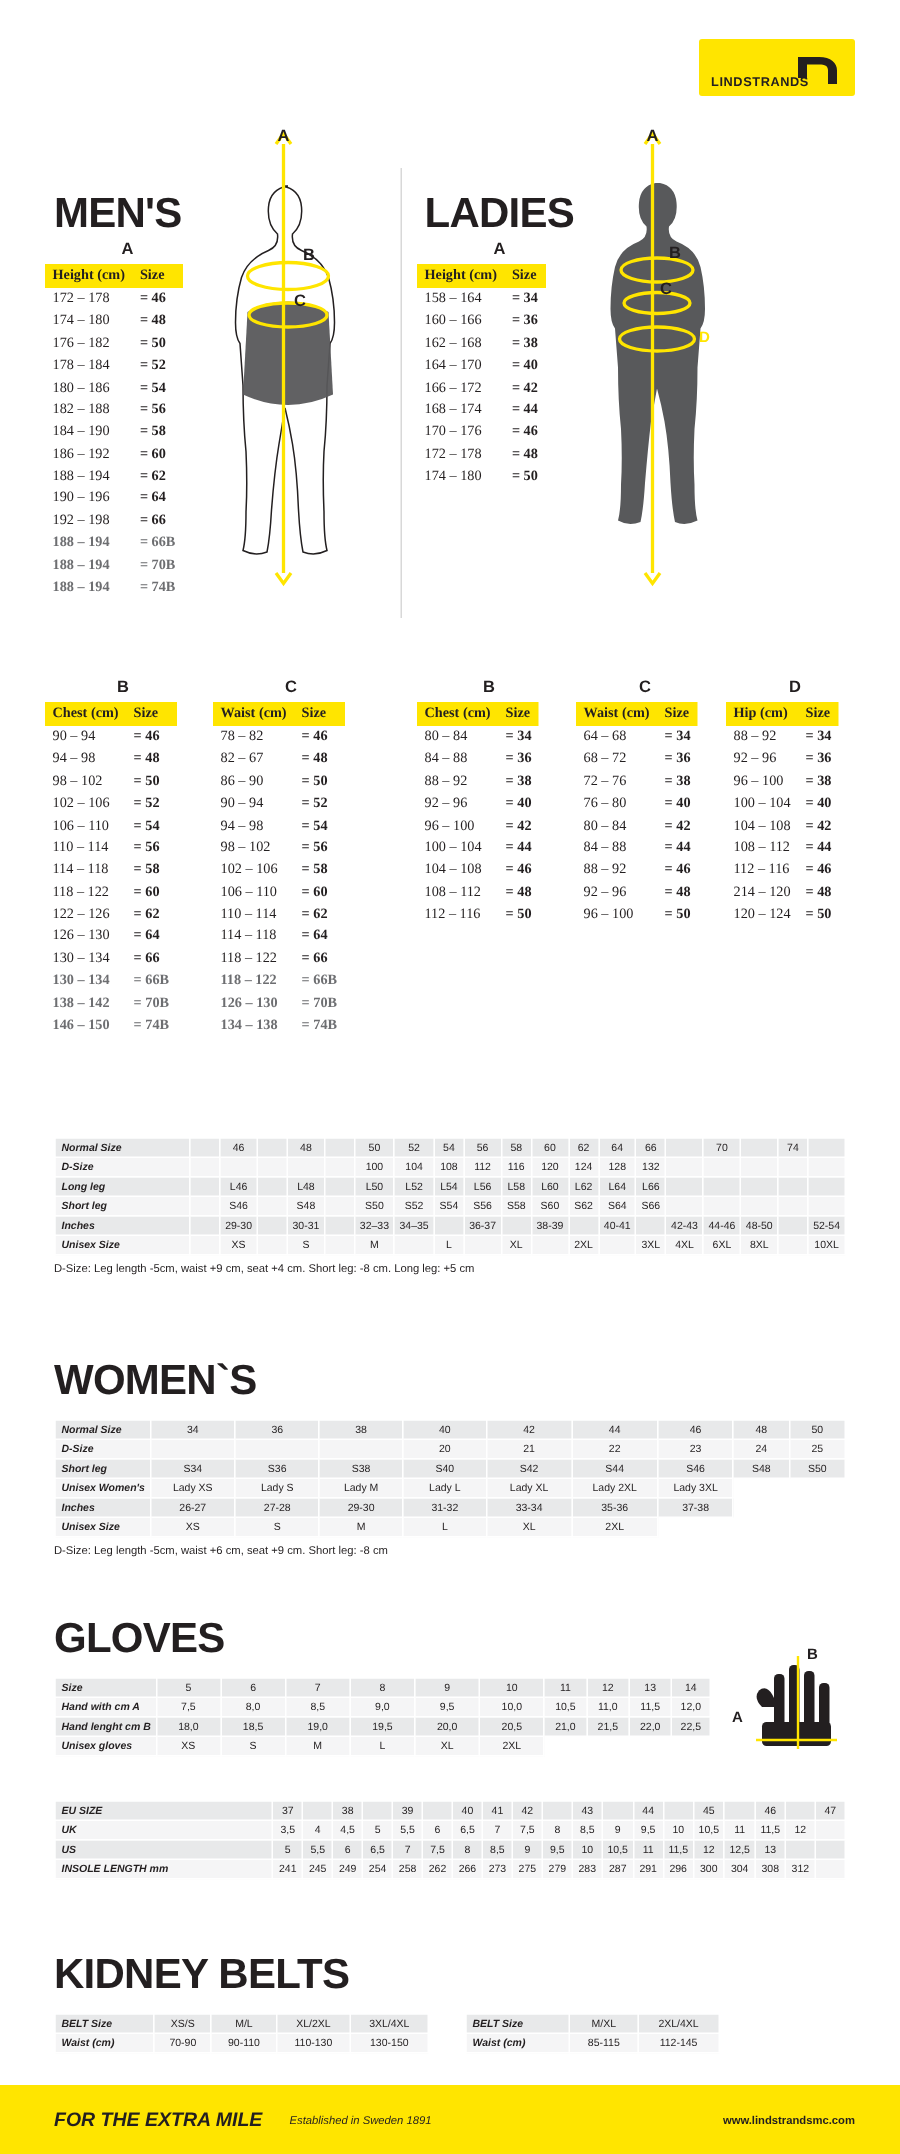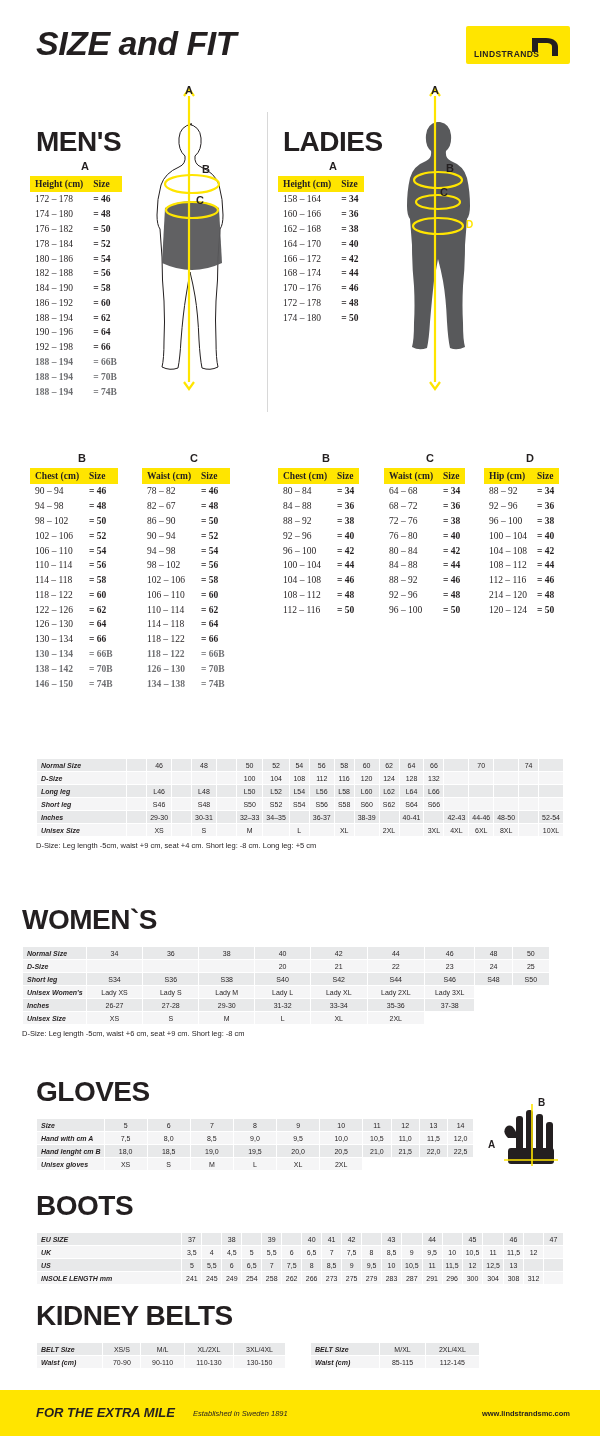--- a/index.html
+++ b/index.html
@@ -48,25 +48,20 @@
   .footer .f2 { position:absolute; left:193px; top:19px; font-size:7.5px; font-style:italic; }
   .footer .f3 { position:absolute; right:30px; top:19px; font-size:7.5px; font-weight:bold; color:#231f20; }
   svg { display:block; }
 </style>
 </head>
 <body>
 
 <div class="page">
 
   <div class="header">
-    <div class="title">
-      <span>SIZE</span>
-      <span class="light">and</span>
-      <span>FIT</span>
-    </div>
     <div class="logo">
       <svg class="swoosh" viewBox="0 0 34 30">
         <path d="M2 22 L2 8 L16 8 C24 8 28 12 28 17 L28 26 L22 26 L22 17 C22 14 20 13 16 13 L8 13 L8 22 Z" fill="#231f20"></path>
       </svg>
       <div class="brand">LINDSTRANDS</div>
     </div>
   </div>
 
   <div class="divider-v"></div>
 
@@ -650,21 +645,21 @@
             <td style="width: 3.78947%;">6XL</td>
             <td style="width: 3.78947%;">8XL</td>
             <td style="width: 3.78947%;"></td>
             <td style="width: 3.78947%;">10XL</td>
           </tr>
         </tbody>
       </table>
     <div class="note">D-Size: Leg length -5cm, waist +9 cm, seat +4 cm. Short leg: -8 cm. Long leg: +5 cm</div>
   </div>
 
-  <div style="position:absolute;left:22px;top:904px;width:528px;">
+  <div style="position:absolute;left:36px;top:904px;width:528px;">
     <div class="sec-title">WOMEN`S</div>
     <table class="gtbl" style="margin-top:10px;">
         <tbody id="womens-grid">
           <tr class="odd">
             <td class="rowhead">Normal Size</td>
             <td style="width: 8%;">34</td>
             <td style="width: 8%;">36</td>
             <td style="width: 8%;">38</td>
             <td style="width: 8%;">40</td>
             <td style="width: 8%;">42</td>
@@ -797,21 +792,20 @@
     </g>
     <g stroke="#ffe500" stroke-width="1.6" fill="none">
       <line x1="22" y1="62" x2="76" y2="62"></line>
       <line x1="50" y1="6" x2="50" y2="68"></line>
     </g>
     <text x="6" y="50" font-size="10" font-weight="bold" fill="#231f20" font-family="Liberation Sans, sans-serif">A</text>
     <text x="56" y="8" font-size="10" font-weight="bold" fill="#231f20" font-family="Liberation Sans, sans-serif">B</text>
   </svg>
 
   <div style="position:absolute;left:36px;top:1190px;width:528px;">
-    <div class="sec-title">BOOTS</div>
     <table class="gtbl" style="margin-top:10px;">
         <tbody id="boots-grid">
           <tr class="odd">
             <td class="rowhead">EU SIZE</td>
             <td style="width: 3.78947%;">37</td>
             <td style="width: 3.78947%;"></td>
             <td style="width: 3.78947%;">38</td>
             <td style="width: 3.78947%;"></td>
             <td style="width: 3.78947%;">39</td>
             <td style="width: 3.78947%;"></td>

